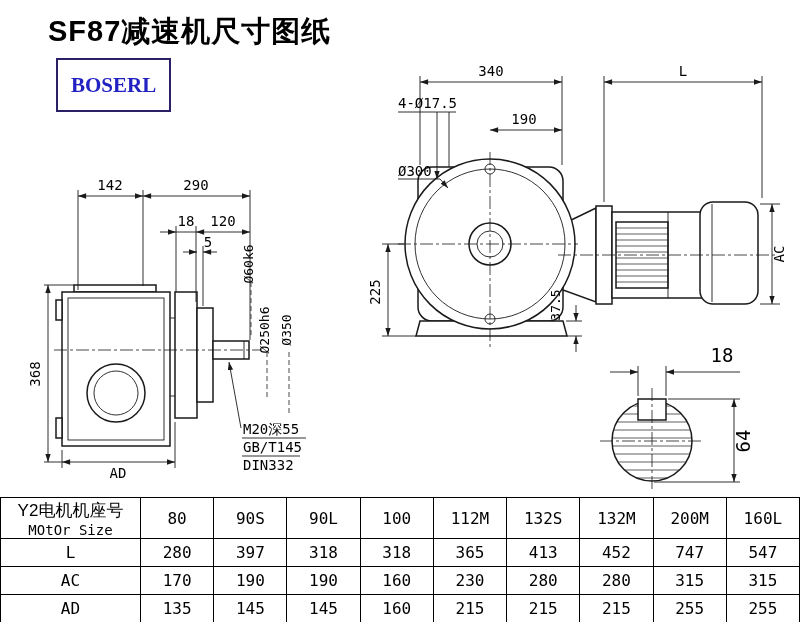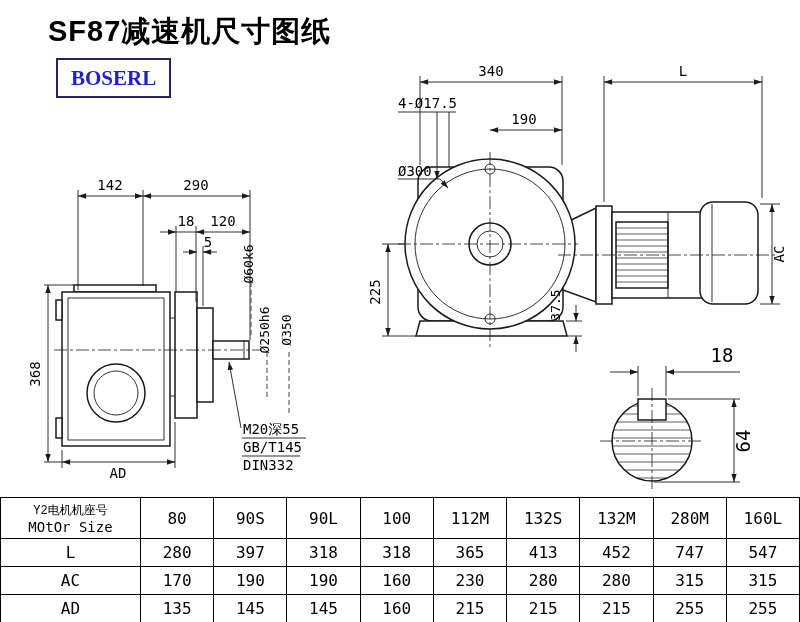--- a/index.html
+++ b/index.html
@@ -1,37 +1,37 @@
 <!DOCTYPE html>
 <html><head>
 <meta charset="utf-8">
 <style>
   *{margin:0;padding:0;box-sizing:border-box}
   html,body{width:800px;height:622px;background:#fff;position:relative;overflow:hidden;
     font-family:"Liberation Sans",sans-serif;color:#000}
   .page-title{position:absolute;left:48px;top:12px;font-size:29px;font-weight:bold;letter-spacing:1px}
   .logo-box{position:absolute;left:56px;top:58px;border:2px solid #2a2066;color:#2222c2;
-    font-family:"Liberation Serif",serif;font-size:21px;font-weight:bold;padding:5px 13px;line-height:26px}
+    font-family:"Liberation Serif",serif;font-size:21px;font-weight:bold;padding:12px 13px;line-height:26px}
   svg.drawing{position:absolute;left:0;top:0}
   .obj{stroke:#1a1a1a;stroke-width:1.5;fill:none}
   .objf{stroke:#1a1a1a;stroke-width:1.5;fill:#fff}
   .thin{stroke:#1a1a1a;stroke-width:0.9;fill:none}
   .cl{stroke:#1a1a1a;stroke-width:0.8;stroke-dasharray:13 3 3 3;fill:none}
   .dash{stroke:#1a1a1a;stroke-width:0.8;stroke-dasharray:5 3;fill:none}
   .hat{stroke:#1a1a1a;stroke-width:0.7}
   .dt{font-family:"DejaVu Sans Mono",monospace;font-size:14px;fill:#000}
   .dts{font-size:13px}
   .dtb{font-size:19px}
   .size-table{position:absolute;left:0;top:497px;width:800px;height:125px;border-collapse:collapse;
     table-layout:fixed;font-family:"DejaVu Sans Mono",monospace;font-size:16px}
   .size-table th,.size-table td{border:1px solid #000;text-align:center;vertical-align:middle;
     font-weight:normal;height:28px;padding:0}
   .size-table tr:first-child th{height:41px}
   .col-label{width:140px}
-  .h-cn{font-size:12px;font-family:Liberation Mono, monospace}
+  .h-cn{font-size:17px;font-family:Liberation Sans, sans-serif}
   .h-en{font-size:14px;}
 </style>
 </head>
 <body>
 
 <div class="page-title">SF87减速机尺寸图纸</div>
 <div class="logo-box">BOSERL</div>
 
 <svg class="drawing" width="800" height="497" viewBox="0 0 800 497">
   <defs>
@@ -203,21 +203,21 @@
           <div class="h-cn">Y2电机机座号</div>
           <div class="h-en">MOtOr Size</div>
         </th>
         <th>80</th>
         <th>90S</th>
         <th>90L</th>
         <th>100</th>
         <th>112M</th>
         <th>132S</th>
         <th>132M</th>
-        <th>280M</th>
+        <th>200M</th>
         <th>160L</th>
       </tr>
       <tr>
         <td class="col-label">L</td>
         <td>280</td>
         <td>397</td>
         <td>318</td>
         <td>318</td>
         <td>365</td>
         <td>413</td>

